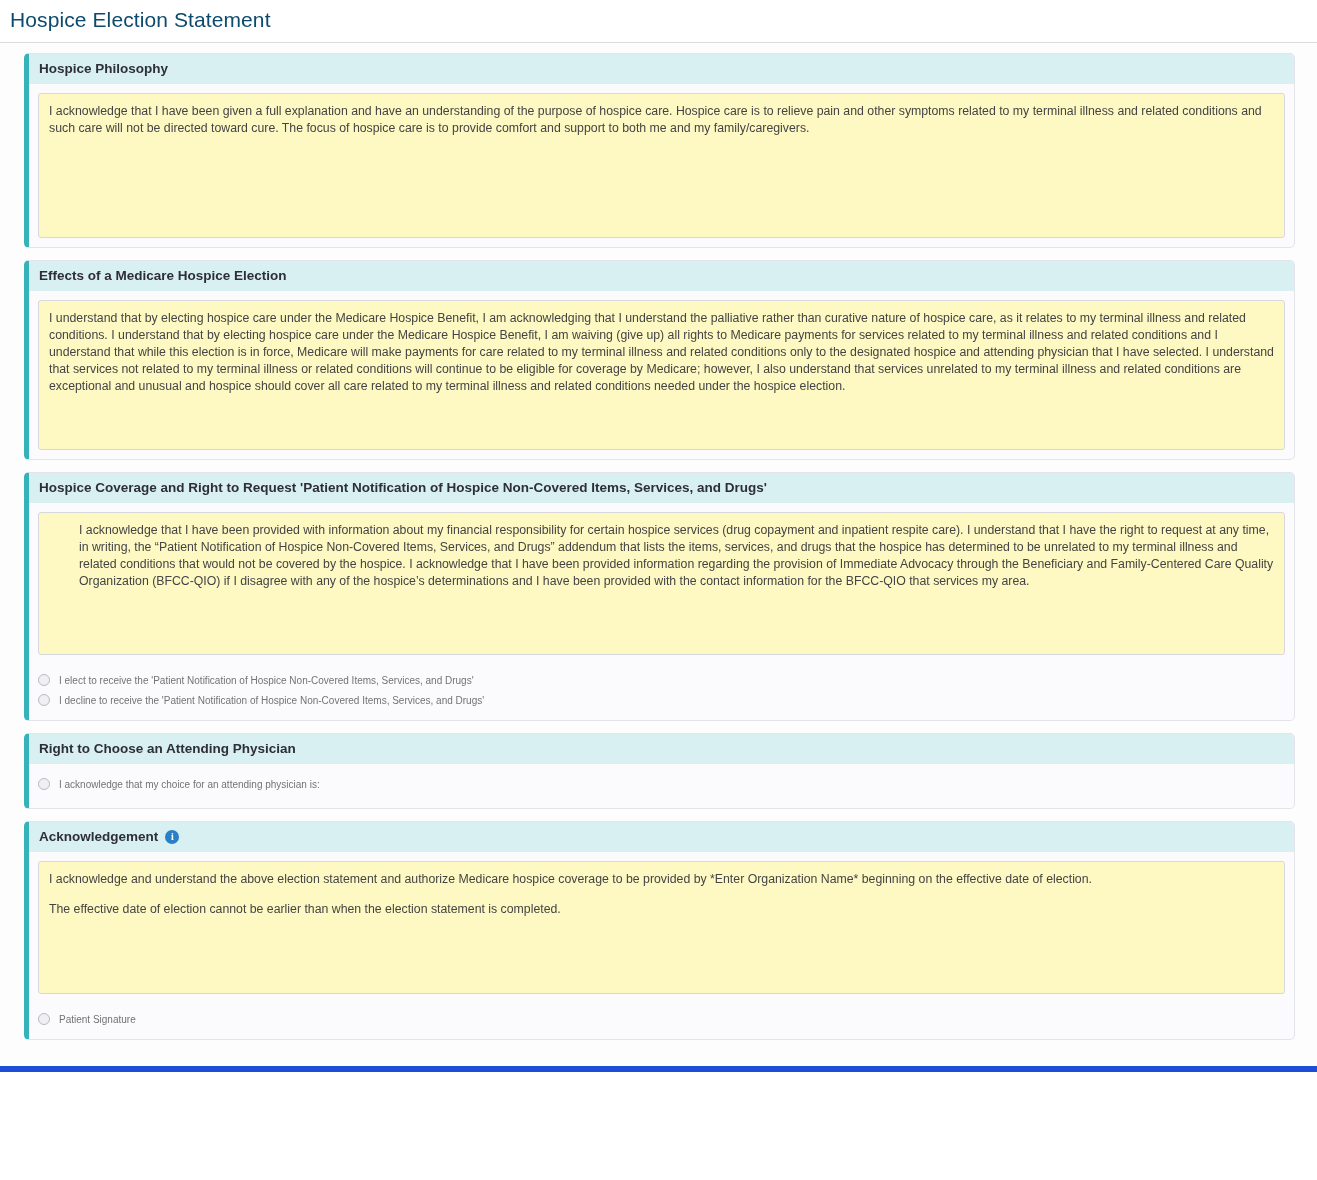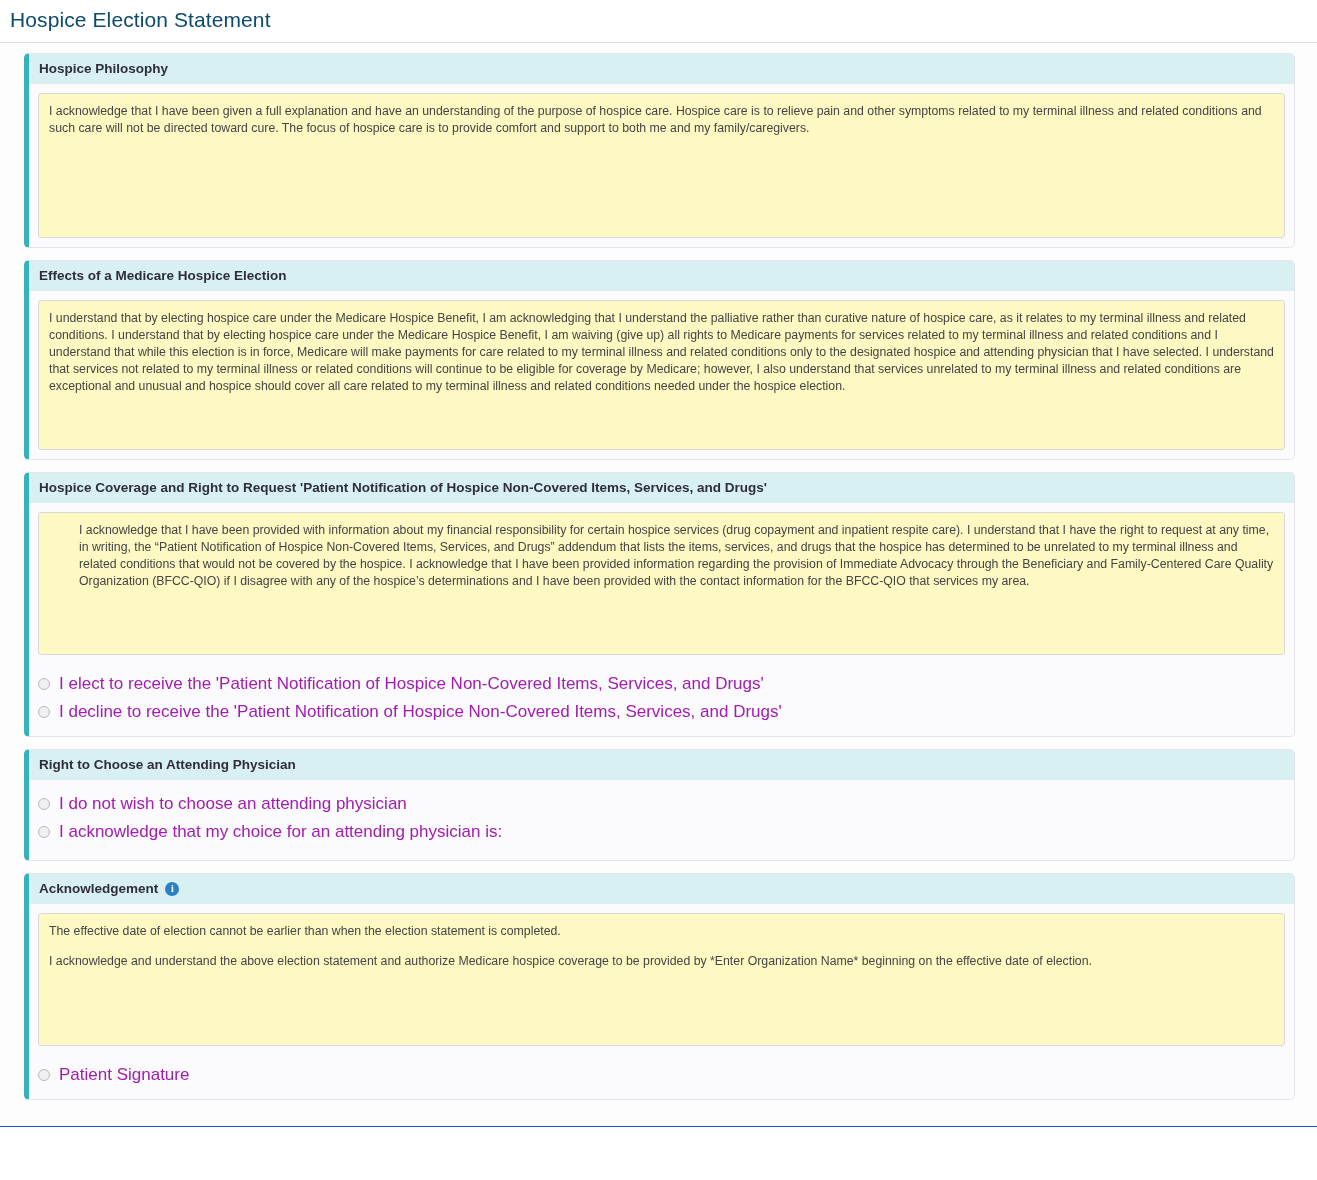--- a/index.html
+++ b/index.html
@@ -16,21 +16,21 @@
   }
   .page-title {
     font-size: 21px;
     font-weight: 400;
     color: #0c4a6e;
     padding: 8px 0 10px 10px;
     letter-spacing: 0.1px;
   }
   .page-body {
     border-top: 1px solid #dcdcdc;
-    border-bottom: 1px solid #1d4ed8;
+    border-bottom: 6px solid #1d4ed8;
     background: #fdfdfe;
     padding: 10px 12px 14px 12px;
   }
   .card {
     position: relative;
     background: #fbfbfd;
     border: 1px solid #e3e3ea;
     border-left: 5px solid #35b3b9;
     border-radius: 5px;
     margin: 0 10px 12px 12px;
@@ -89,22 +89,22 @@
   }
   .radio {
     width: 12px;
     height: 12px;
     border-radius: 50%;
     border: 1px solid #b9b9c2;
     background: #f0f0f3;
     flex: 0 0 auto;
   }
   .option-label {
-    font-size: 17px;
-    color: #a21caf;
+    font-size: 10px;
+    color: #737373;
   }
   .options-only {
     padding: 10px 10px 14px 9px;
   }
 </style>
 </head>
 <body>
 
 <div class="page-title">Hospice Election Statement</div>
 
@@ -153,38 +153,34 @@
     </div>
   </div>
 
   <div class="card">
     <div class="card-header">
       <span>Right to Choose an Attending Physician</span>
     </div>
     <div class="options options-only">
       <div class="option-row">
         <span class="radio"></span>
-        <span class="option-label">I do not wish to choose an attending physician</span>
-      </div>
-      <div class="option-row">
-        <span class="radio"></span>
         <span class="option-label">I acknowledge that my choice for an attending physician is:</span>
       </div>
     </div>
   </div>
 
   <div class="card">
     <div class="card-header">
       <span>Acknowledgement</span>
       <span class="info-icon">i</span>
     </div>
     <div class="card-body">
       <div class="textbox h-133">
+        <p>I acknowledge and understand the above election statement and authorize Medicare hospice coverage to be provided by *Enter Organization Name* beginning on the effective date of election.</p>
         <p>The effective date of election cannot be earlier than when the election statement is completed.</p>
-        <p>I acknowledge and understand the above election statement and authorize Medicare hospice coverage to be provided by *Enter Organization Name* beginning on the effective date of election.</p>
       </div>
     </div>
     <div class="options">
       <div class="option-row">
         <span class="radio"></span>
         <span class="option-label">Patient Signature</span>
       </div>
     </div>
   </div>
 

